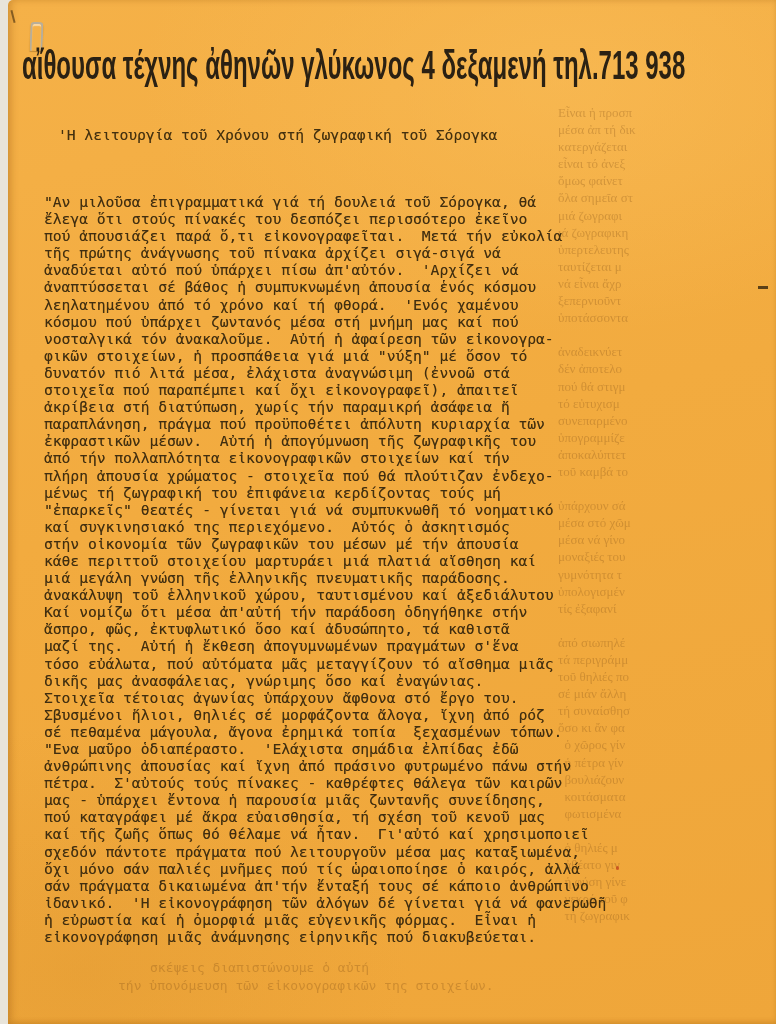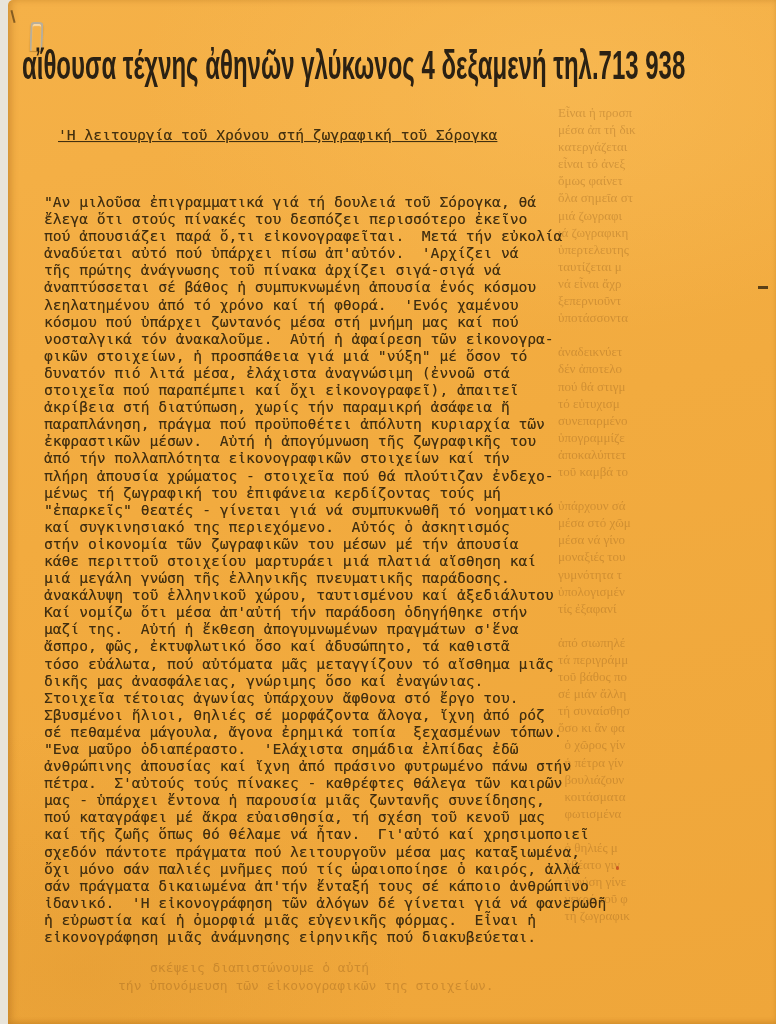--- a/index.html
+++ b/index.html
@@ -30,21 +30,20 @@
   .gallery-title {
     position:absolute; left:22px; top:42px;
     font-family:"Liberation Sans",sans-serif; font-weight:700; font-size:41px;
     color:#2b2113; white-space:nowrap; letter-spacing:0;
     transform:scaleX(0.585); transform-origin:0 0;
   }
   .subtitle {
     position:absolute; left:58px; top:126px;
     font-size:14.6px; line-height:17.1px; color:#43300f; white-space:pre;
     text-shadow:0.2px 0.2px 0 rgba(64,46,16,0.45);
-    text-decoration:underline;
   }
   .body-text {
     position:absolute; left:44px; top:193px;
     font-size:14.6px; line-height:17.1px; color:#402e10;
     text-shadow:0.2px 0.2px 0 rgba(64,46,16,0.45);
   }
   .body-text > div { white-space:pre; height:17.1px; }
   .ghost-col {
     position:absolute; left:558px; top:104px; width:218px;
     font-size:13px; line-height:17.1px;
@@ -98,21 +97,21 @@
     <div class="ghost-line">ὑπάρχουν σά</div>
     <div class="ghost-line">μέσα στό χῶμ</div>
     <div class="ghost-line">μέσα νά γίνο</div>
     <div class="ghost-line">μοναξιές του</div>
     <div class="ghost-line">γυμνότητα τ</div>
     <div class="ghost-line">ὑπολογισμέν</div>
     <div class="ghost-line">τίς ἐξαφανί</div>
     <div class="ghost-line"></div>
     <div class="ghost-line">ἀπό σιωπηλέ</div>
     <div class="ghost-line">τά περιγράμμ</div>
-    <div class="ghost-line">τοῦ βάθος πο</div>
+    <div class="ghost-line">τοῦ θηλιές πο</div>
     <div class="ghost-line">σέ μιάν ἄλλη</div>
     <div class="ghost-line">τή συναίσθησ</div>
     <div class="ghost-line">ὅσο κι ἄν φα</div>
     <div class="ghost-line">  ὁ χῶρος γίν</div>
     <div class="ghost-line">  ἡ πέτρα γίν</div>
     <div class="ghost-line">  βουλιάζουν</div>
     <div class="ghost-line">  κοιτάσματα</div>
     <div class="ghost-line">  φωτισμένα</div>
     <div class="ghost-line"></div>
     <div class="ghost-line">  ὁ θηλιές μ</div>
@@ -130,44 +129,44 @@
 <div class="staple"></div>
 
 <div class="gallery-title">αἴθουσα τέχνης ἀθηνῶν γλύκωνος 4 δεξαμενή τηλ.713 938</div>
 
 <div class="subtitle">'Η λειτουργία τοῦ Χρόνου στή ζωγραφική τοῦ Σόρογκα</div>
 
 <div class="body-text">
     <div class="body-line">"Αν μιλοῦσα ἐπιγραμματικά γιά τή δουλειά τοῦ Σόρογκα, θά</div>
     <div class="body-line">ἔλεγα ὅτι στούς πίνακές του δεσπόζει περισσότερο ἐκεῖνο</div>
     <div class="body-line">πού ἀπουσιάζει παρά ὅ,τι εἰκονογραφεῖται.  Μετά τήν εὐκολία</div>
+    <div class="body-line">τῆς πρώτης ἀνάγνωσης τοῦ πίνακα ἀρχίζει σιγά-σιγά νά</div>
     <div class="body-line">ἀναδύεται αὐτό πού ὑπάρχει πίσω ἀπ'αὐτόν.  'Αρχίζει νά</div>
-    <div class="body-line">τῆς πρώτης ἀνάγνωσης τοῦ πίνακα ἀρχίζει σιγά-σιγά νά</div>
     <div class="body-line">ἀναπτύσσεται σέ βάθος ἡ συμπυκνωμένη ἀπουσία ἑνός κόσμου</div>
     <div class="body-line">λεηλατημένου ἀπό τό χρόνο καί τή φθορά.  'Ενός χαμένου</div>
     <div class="body-line">κόσμου πού ὑπάρχει ζωντανός μέσα στή μνήμη μας καί πού</div>
     <div class="body-line">νοσταλγικά τόν ἀνακαλοῦμε.  Αὐτή ἡ ἀφαίρεση τῶν εἰκονογρα-</div>
     <div class="body-line">φικῶν στοιχείων, ἡ προσπάθεια γιά μιά "νύξη" μέ ὅσον τό</div>
     <div class="body-line">δυνατόν πιό λιτά μέσα, ἐλάχιστα ἀναγνώσιμη (ἐννοῶ στά</div>
     <div class="body-line">στοιχεῖα πού παραπέμπει καί ὄχι εἰκονογραφεῖ), ἀπαιτεῖ</div>
     <div class="body-line">ἀκρίβεια στή διατύπωση, χωρίς τήν παραμικρή ἀσάφεια ἤ</div>
     <div class="body-line">παραπλάνηση, πράγμα πού προϋποθέτει ἀπόλυτη κυριαρχία τῶν</div>
     <div class="body-line">ἐκφραστικῶν μέσων.  Αὐτή ἡ ἀπογύμνωση τῆς ζωγραφικῆς του</div>
     <div class="body-line">ἀπό τήν πολλαπλότητα εἰκονογραφικῶν στοιχείων καί τήν</div>
     <div class="body-line">πλήρη ἀπουσία χρώματος - στοιχεῖα πού θά πλούτιζαν ἐνδεχο-</div>
     <div class="body-line">μένως τή ζωγραφική του ἐπιφάνεια κερδίζοντας τούς μή</div>
     <div class="body-line">"ἐπαρκεῖς" θεατές - γίνεται γιά νά συμπυκνωθῆ τό νοηματικό</div>
     <div class="body-line">καί συγκινησιακό της περιεχόμενο.  Αὐτός ὁ ἀσκητισμός</div>
     <div class="body-line">στήν οἰκονομία τῶν ζωγραφικῶν του μέσων μέ τήν ἀπουσία</div>
     <div class="body-line">κάθε περιττοῦ στοιχείου μαρτυράει μιά πλατιά αἴσθηση καί</div>
     <div class="body-line">μιά μεγάλη γνώση τῆς ἑλληνικῆς πνευματικῆς παράδοσης.</div>
     <div class="body-line">ἀνακάλυψη τοῦ ἑλληνικοῦ χώρου, ταυτισμένου καί ἀξεδιάλυτου</div>
     <div class="body-line">Καί νομίζω ὅτι μέσα ἀπ'αὐτή τήν παράδοση ὁδηγήθηκε στήν</div>
+    <div class="body-line">ἄσπρο, φῶς, ἐκτυφλωτικό ὅσο καί ἀδυσώπητο, τά καθιστᾶ</div>
     <div class="body-line">μαζί της.  Αὐτή ἡ ἔκθεση ἀπογυμνωμένων πραγμάτων σ'ἕνα</div>
-    <div class="body-line">ἄσπρο, φῶς, ἐκτυφλωτικό ὅσο καί ἀδυσώπητο, τά καθιστᾶ</div>
     <div class="body-line">τόσο εὐάλωτα, πού αὐτόματα μᾶς μεταγγίζουν τό αἴσθημα μιᾶς</div>
     <div class="body-line">δικῆς μας ἀνασφάλειας, γνώριμης ὅσο καί ἐναγώνιας.</div>
     <div class="body-line">Στοιχεῖα τέτοιας ἀγωνίας ὑπάρχουν ἄφθονα στό ἔργο του.</div>
     <div class="body-line">Σβυσμένοι ἥλιοι, θηλιές σέ μορφάζοντα ἄλογα, ἴχνη ἀπό ρόζ</div>
     <div class="body-line">σέ πεθαμένα μάγουλα, ἄγονα ἐρημικά τοπία  ξεχασμένων τόπων.</div>
     <div class="body-line">"Ενα μαῦρο ὁδιαπέραστο.  'Ελάχιστα σημάδια ἐλπίδας ἐδῶ</div>
     <div class="body-line">ἀνθρώπινης ἀπουσίας καί ἴχνη ἀπό πράσινο φυτρωμένο πάνω στήν</div>
     <div class="body-line">πέτρα.  Σ'αὐτούς τούς πίνακες - καθρέφτες θάλεγα τῶν καιρῶν</div>
     <div class="body-line">μας - ὑπάρχει ἔντονα ἡ παρουσία μιᾶς ζωντανῆς συνείδησης,</div>
     <div class="body-line">πού καταγράφει μέ ἄκρα εὐαισθησία, τή σχέση τοῦ κενοῦ μας</div>

